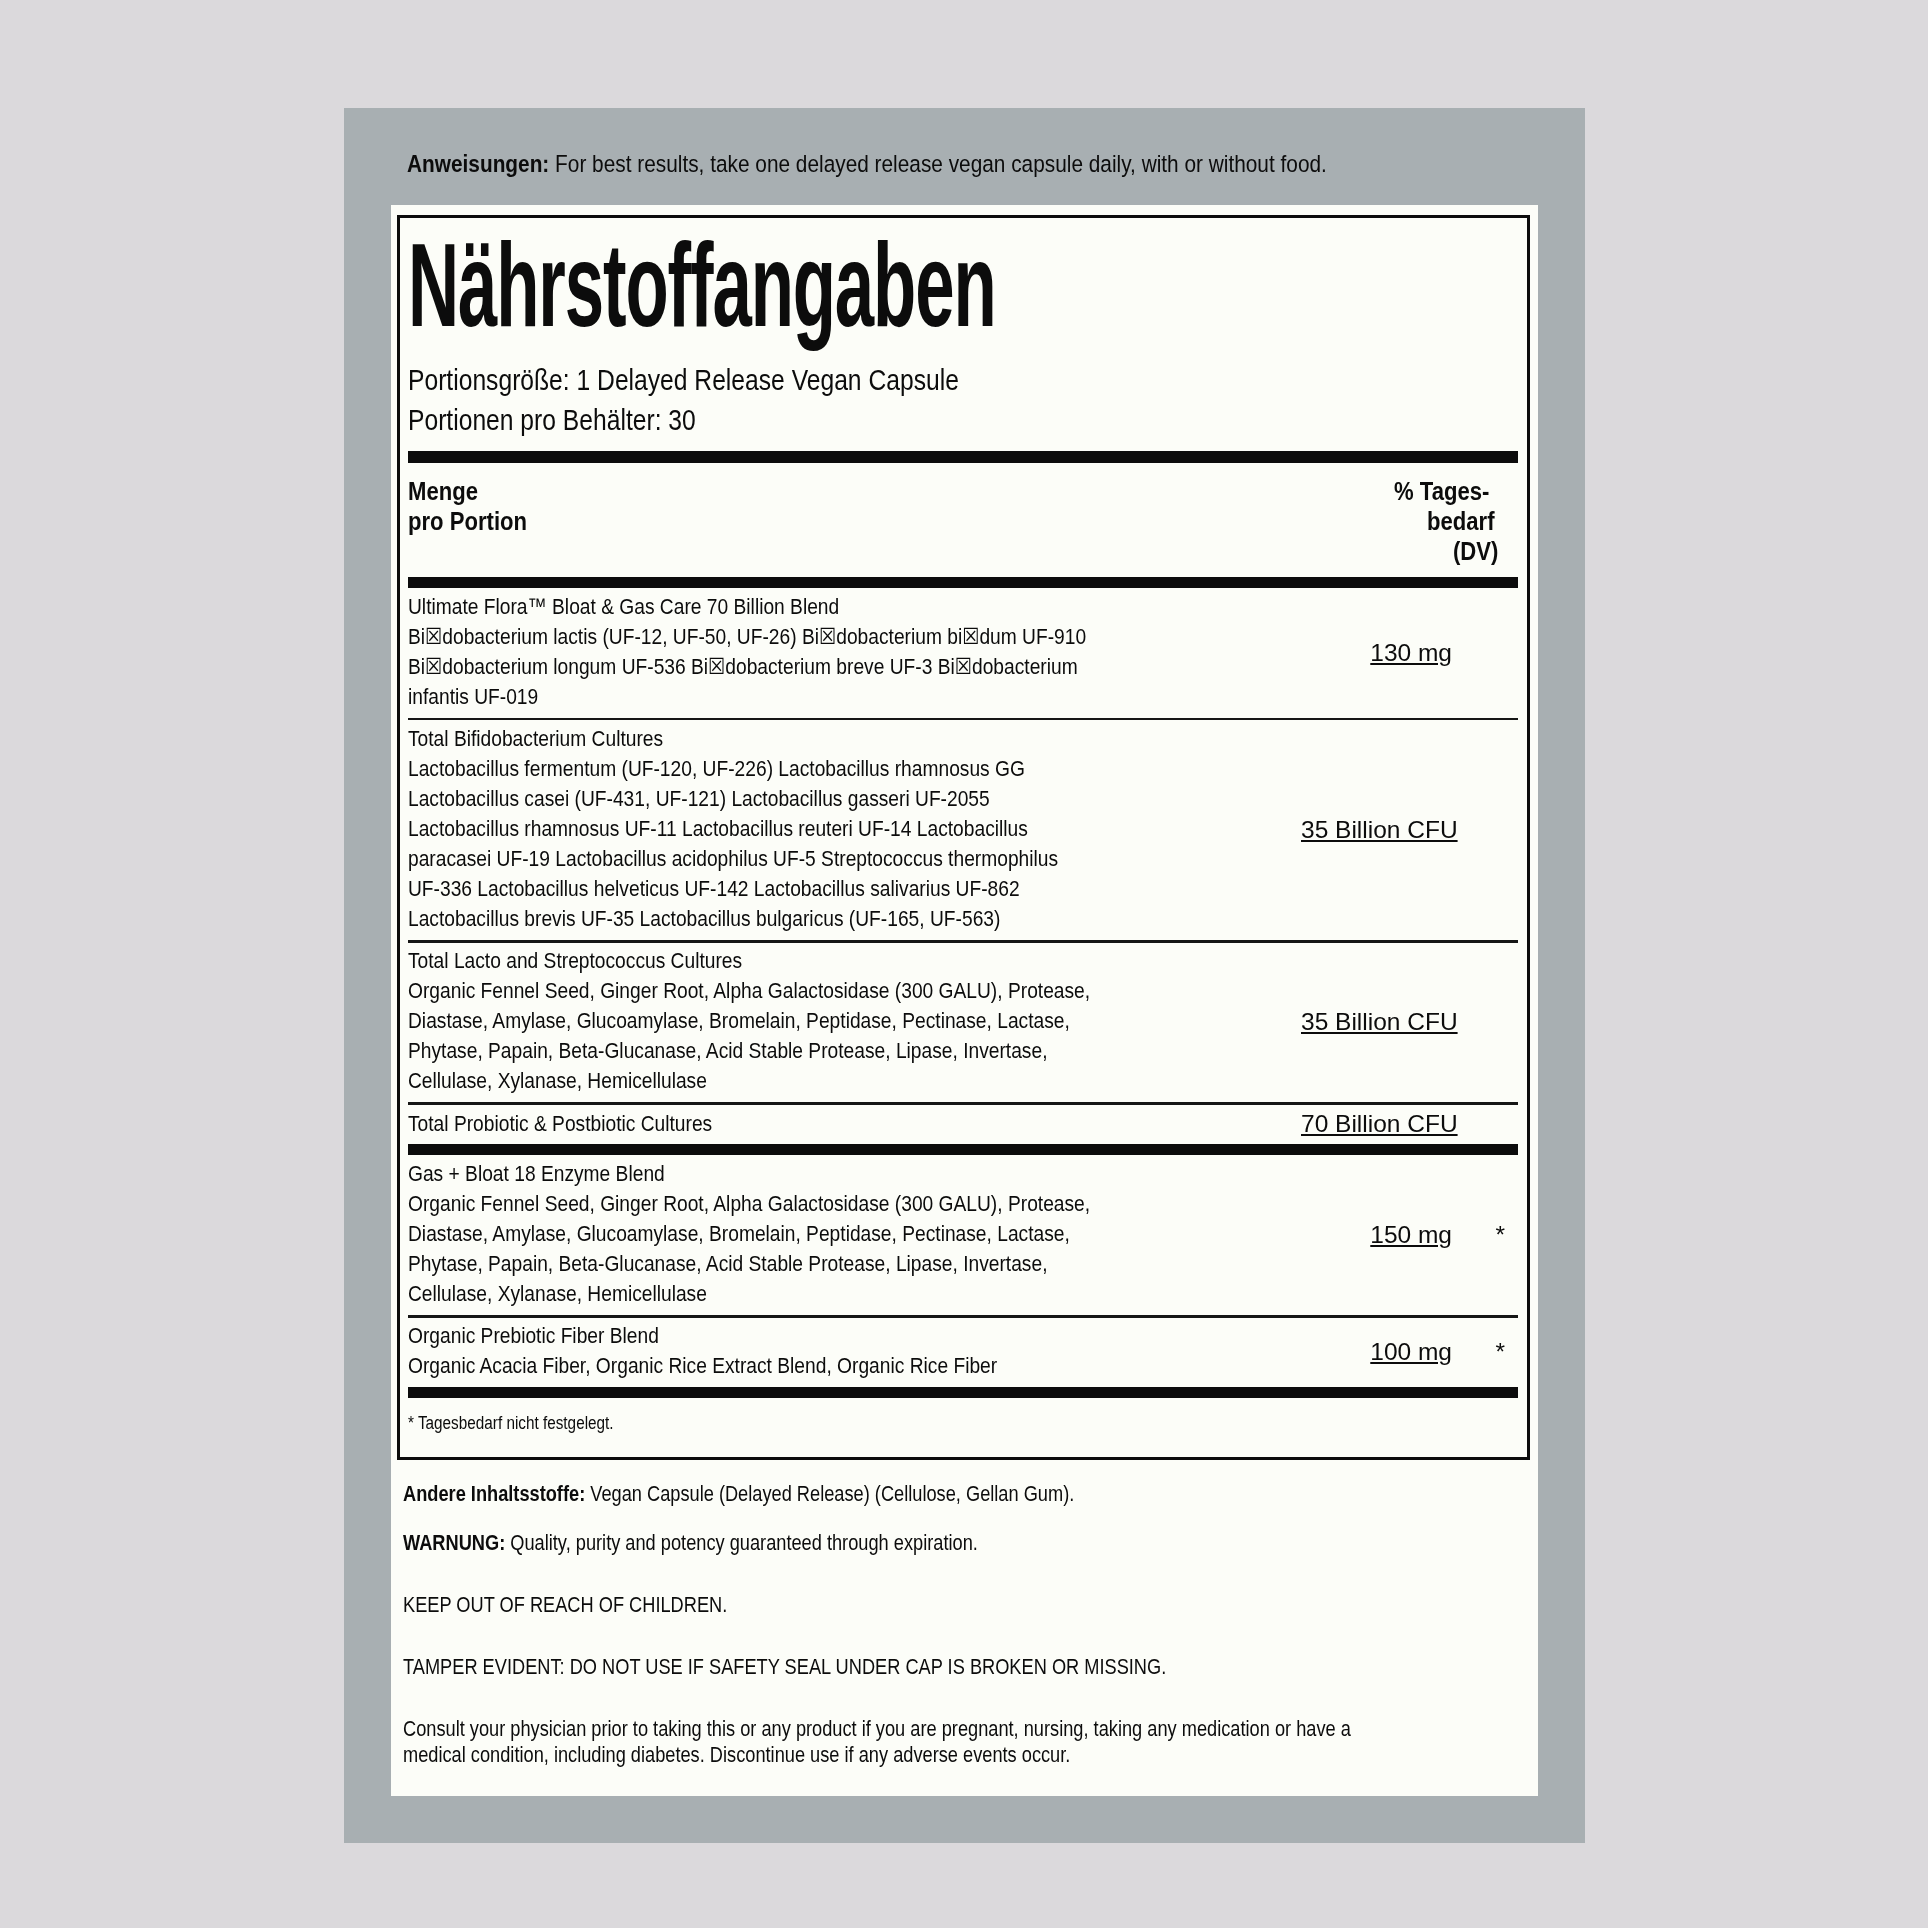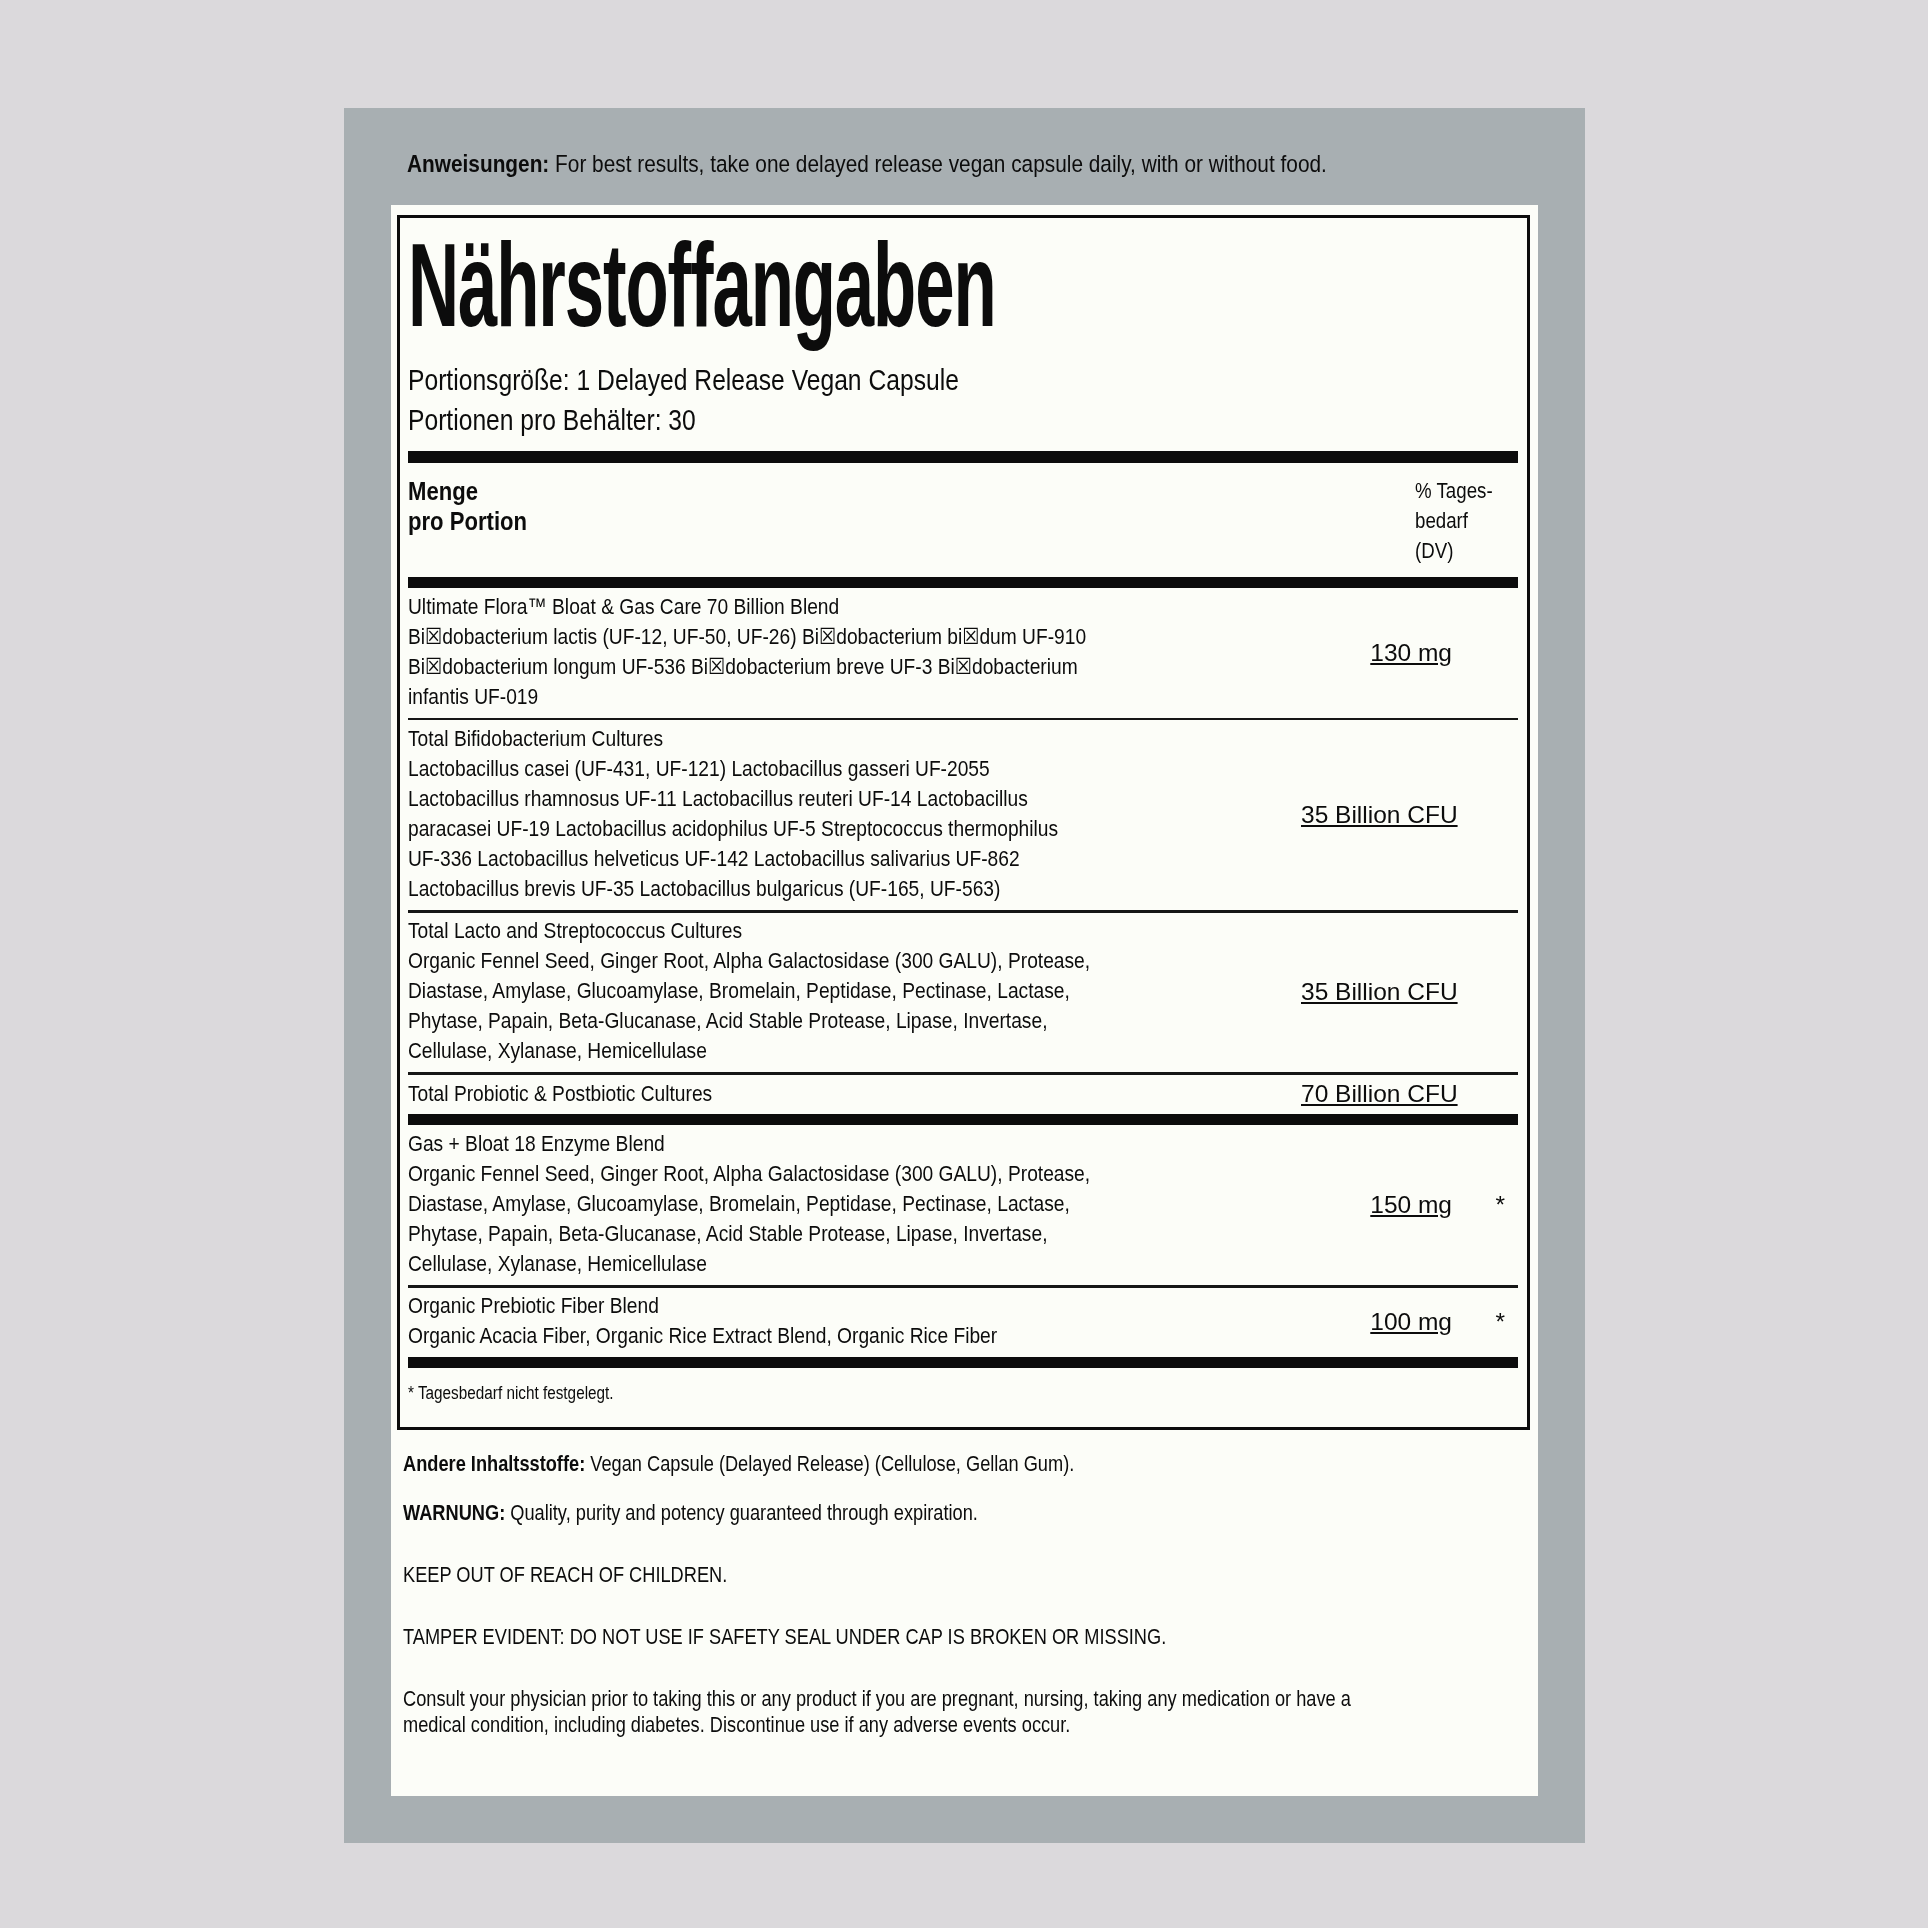--- a/index.html
+++ b/index.html
@@ -40,21 +40,21 @@
   }
   .title .tscale{display:inline-block;transform:scaleX(0.60);transform-origin:0 50%;}
   .cond{display:inline-block;transform:scaleX(0.85);transform-origin:0 50%;white-space:nowrap;}
   .cond84{display:inline-block;transform:scaleX(0.84);transform-origin:0 50%;white-space:nowrap;}
   .serving{margin-top:13px;font-size:29px;line-height:40px;}
   .bar{height:11.3px;background:var(--ink);}
   .bar.b1{margin-top:11.3px;}
   .rule{height:2.8px;background:#161616;}
   .hdr{display:flex;padding:13px 0 11.3px;}
   .hdr-left{font-weight:bold;font-size:26px;line-height:30px;}
-  .hdr-right{margin-left:auto;font-weight:normal;font-size:22px;line-height:30px;padding-right:11.3px;}
+  .hdr-right{margin-left:auto;text-align:right;font-weight:bold;font-size:26px;line-height:30px;padding-right:11.3px;}
   .row{display:flex;}
   .row .txt{flex:1;padding:3.8px 0 5.6px;font-size:22.6px;line-height:30px;}
   .row .txt .line{height:30px;}
   .row .val{width:151px;text-align:right;font-size:24.5px;align-self:center;white-space:nowrap;text-decoration:underline;}
   .row .dv{width:66px;text-align:right;font-size:24.5px;align-self:center;padding-right:13px;box-sizing:border-box;}
   .footnote{font-size:18px;padding:15px 0 23px;}
   .after{margin:0 9.4px 0 12.2px;font-size:21.7px;line-height:26px;}
   .after .fline{white-space:nowrap;}
   .m1{margin-top:21px;} .m2{margin-top:22.6px;} .m3{margin-top:36px;} .m4{margin-top:36px;} .m5{margin-top:36px;}
   .b{font-weight:bold;}
@@ -104,20 +104,21 @@
               <div class="line"><span class="cond">infantis UF-019</span></div>
             </div>
           <div class="val">130 mg</div>
           <div class="dv"></div>
         </div>
         <div class="rule"></div>
 
         <div class="row">
           <div class="txt">
               <div class="line"><span class="cond">Total Bifidobacterium Cultures</span></div>
+              <div class="line"><span class="cond">Lactobacillus fermentum (UF-120, UF-226) Lactobacillus rhamnosus GG</span></div>
               <div class="line"><span class="cond">Lactobacillus casei (UF-431, UF-121) Lactobacillus gasseri UF-2055</span></div>
               <div class="line"><span class="cond">Lactobacillus rhamnosus UF-11 Lactobacillus reuteri UF-14 Lactobacillus</span></div>
               <div class="line"><span class="cond">paracasei UF-19 Lactobacillus acidophilus UF-5 Streptococcus thermophilus</span></div>
               <div class="line"><span class="cond">UF-336 Lactobacillus helveticus UF-142 Lactobacillus salivarius UF-862</span></div>
               <div class="line"><span class="cond">Lactobacillus brevis UF-35 Lactobacillus bulgaricus (UF-165, UF-563)</span></div>
             </div>
           <div class="val">35 Billion CFU</div>
           <div class="dv"></div>
         </div>
         <div class="rule"></div>

